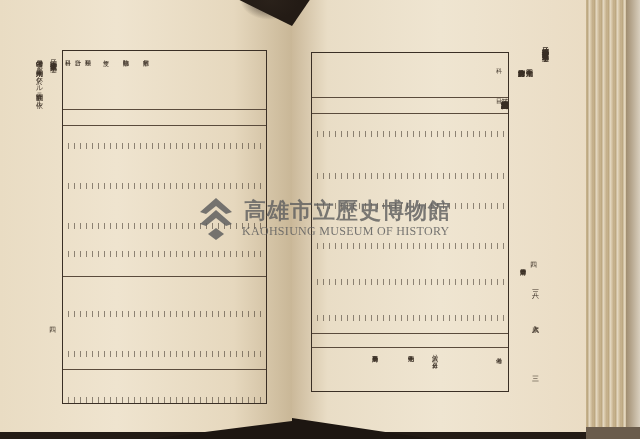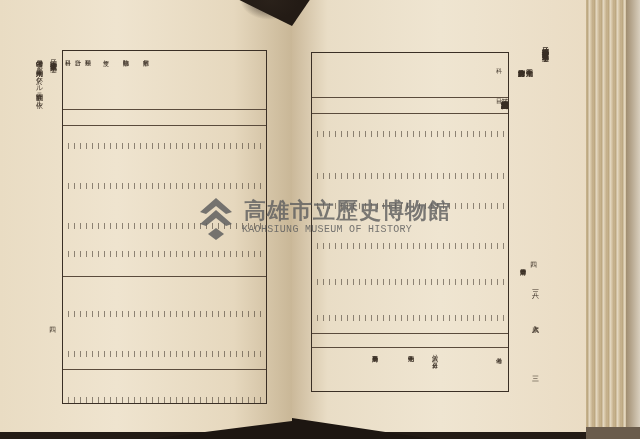--- a/index.html
+++ b/index.html
@@ -39,21 +39,21 @@
       color:#3a2f25; letter-spacing:0;
     }
     .ticks { position:absolute; left:0; right:0; height:6px;
       background: repeating-linear-gradient(90deg, transparent 0 5px, rgba(60,50,40,.55) 5px 6px); }
     .running-head { position:absolute; writing-mode: vertical-rl; font-size:7px; color:#3a2f25; }
     .pg-num { position:absolute; font-size:7px; color:#3a2f25; }
 
     .watermark { position:absolute; left:196px; top:196px; width:280px; height:50px; }
     .wm-logo { position:absolute; left:0; top:0; width:40px; height:44px; }
     .wm-title { position:absolute; left:48px; top:0; font-family:"DejaVu Sans", sans-serif; font-size:22px; font-weight:bold; color:rgba(95,95,95,.82); letter-spacing:1px; }
-    .wm-sub { position:absolute; left:46px; top:28px; font-family:Liberation Mono, monospace; font-size:10px; color:rgba(95,95,95,.85); letter-spacing:0.3px; }
+    .wm-sub { position:absolute; left:46px; top:28px; font-family:Liberation Serif, serif; font-size:12px; color:rgba(95,95,95,.85); letter-spacing:0.3px; }
   </style>
 </head>
 <body>
 
 <div class="scene">
   <div class="page-left">
     <div class="running-head" style="left:34px; top:54px; height:350px;">備考 甲號ハ二十八年同期ニ於ケル調査額ニ依ル</div>
     <div class="running-head" style="left:48px; top:54px; height:120px;">第二編 會計 第四章 上卷</div>
     <div class="pg-num" style="left:49px; top:325px;">四</div>
 

